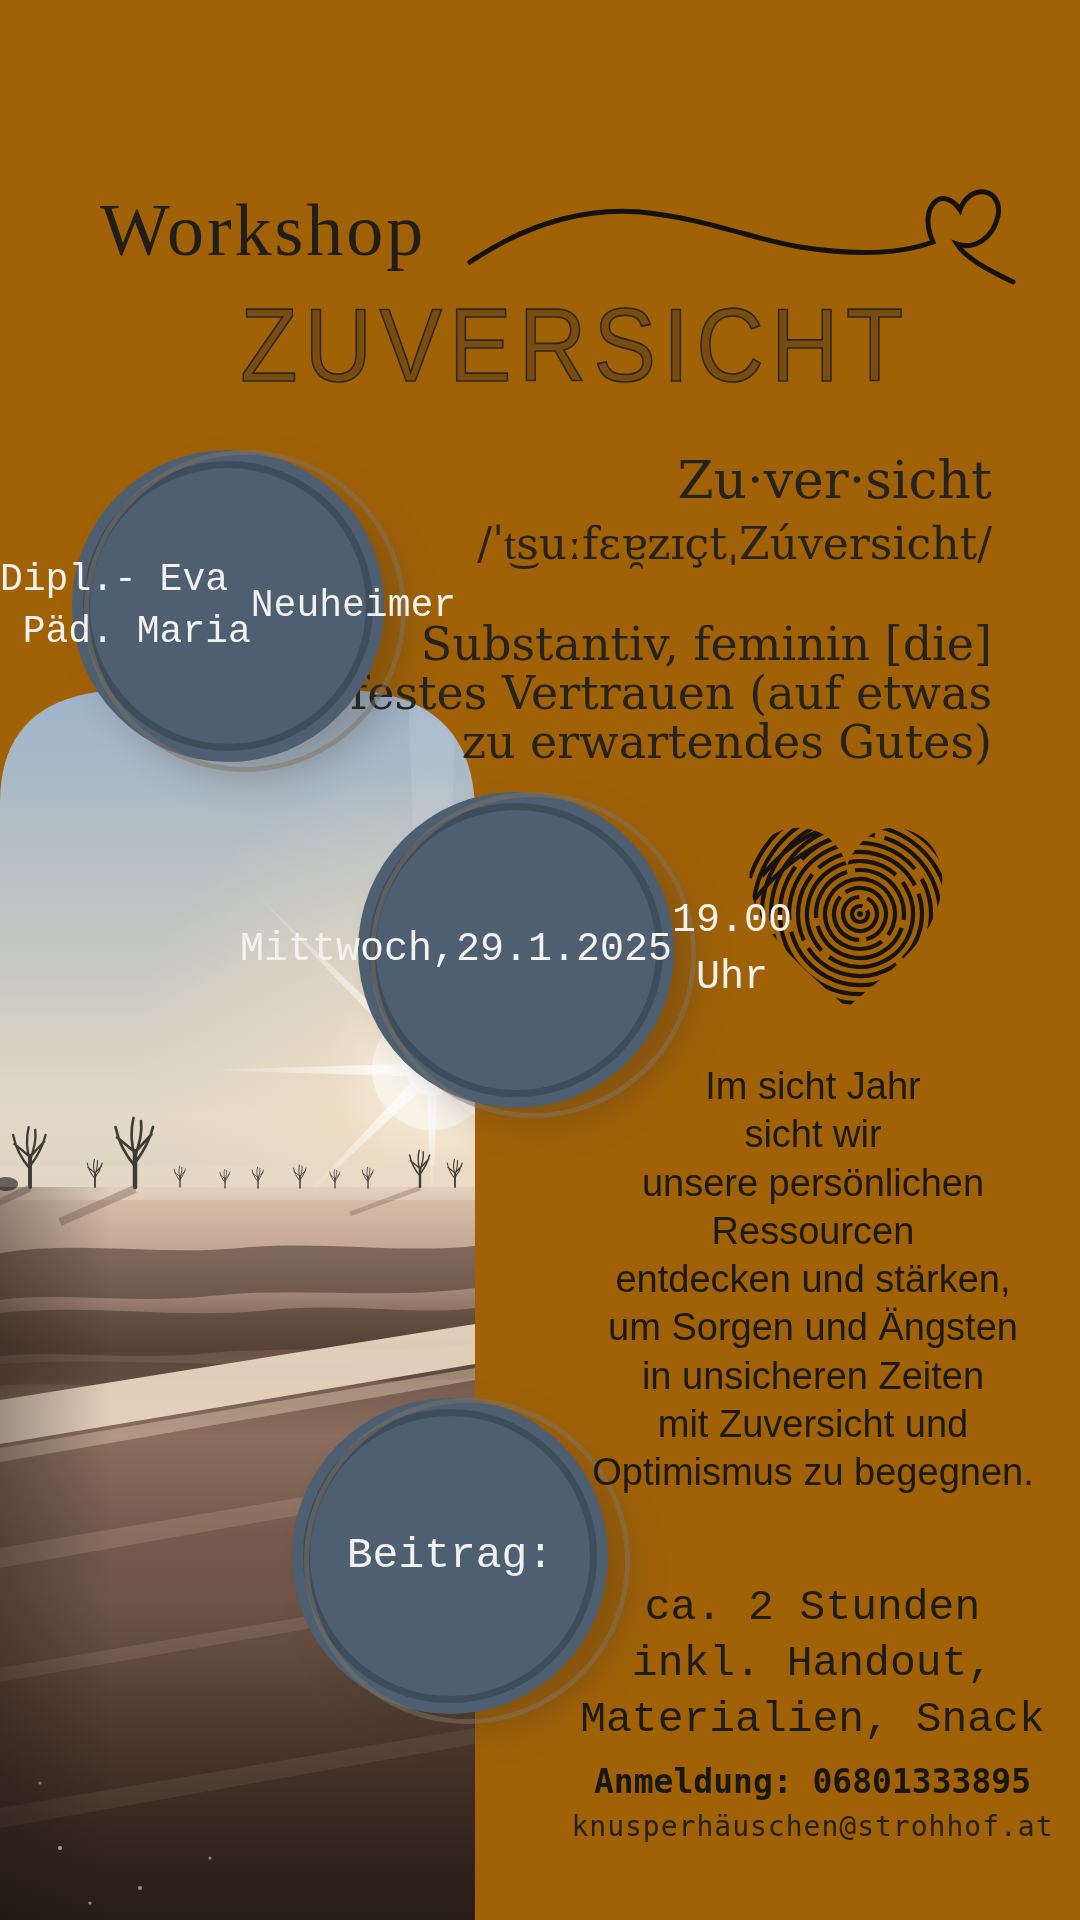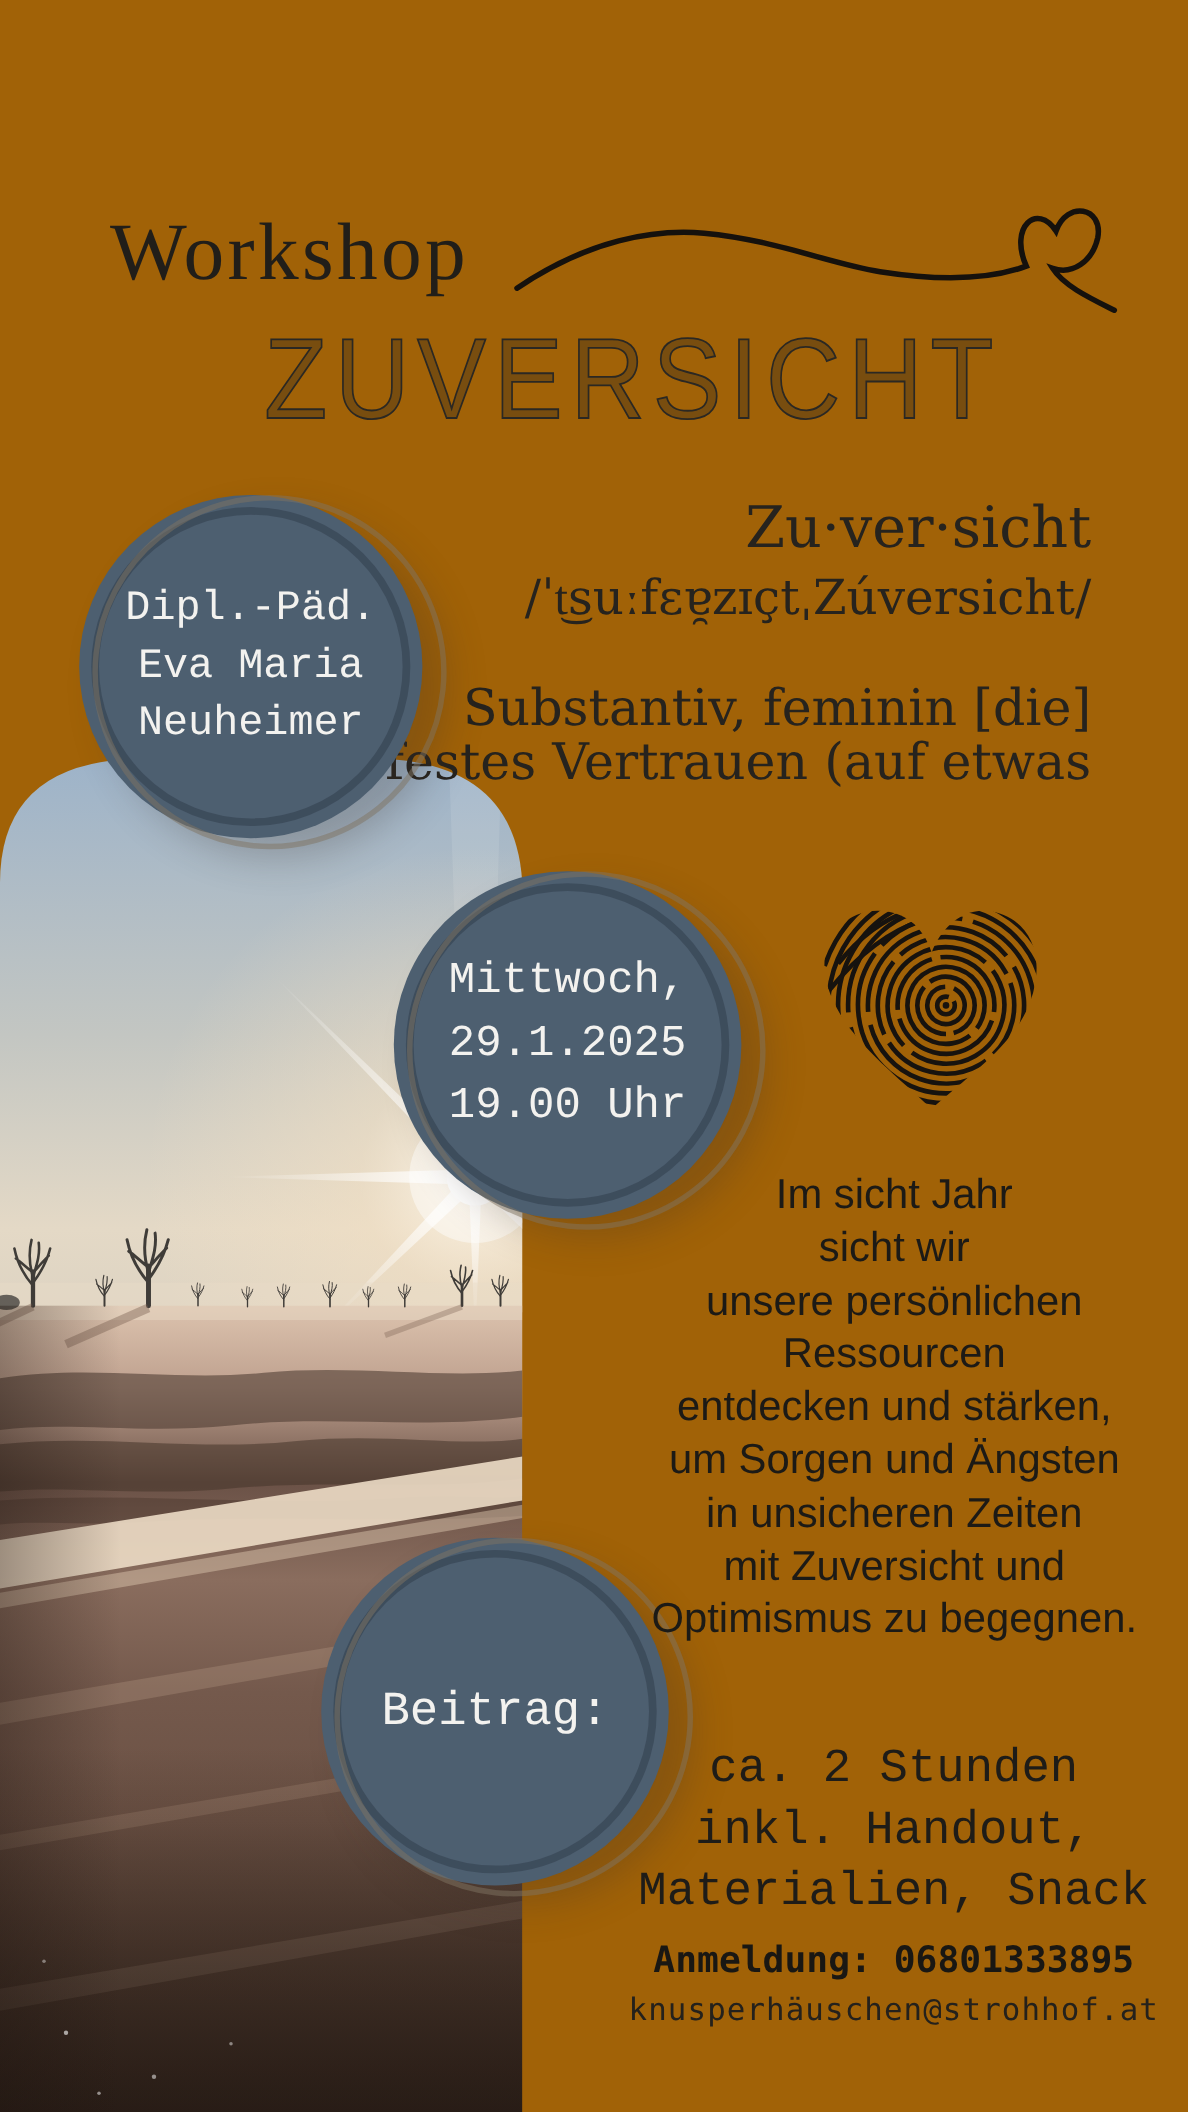--- a/index.html
+++ b/index.html
@@ -24,21 +24,21 @@
   
   .photo{position:absolute;left:0;top:688px;}
 
   
   .badge{position:absolute;border-radius:50%;background:#4d5f70;
     box-shadow:24px 18px 34px rgba(60,48,38,.25);}
   .badge::before{content:"";position:absolute;inset:11px;border-radius:50%;
     border:7px solid rgba(38,48,60,.38);}
   .badge::after{content:"";position:absolute;inset:-5px;border-radius:50%;
     border:5px solid rgba(128,116,98,.5);transform:translate(17px,5px) rotate(6deg);}
-  .badge-inner{position:absolute;inset:0;display:flex;flex-direction:column;justify-content:center;
+  .badge-inner{position:absolute;inset:0;display:flex;flex-direction:row;justify-content:center;
     align-items:center;font-family:"Liberation Mono",monospace;color:#f3f2ef;text-align:center;z-index:2;}
   #badge-presenter{left:72px;top:450px;width:312px;height:312px;}
   #badge-presenter .badge-inner{font-size:38px;line-height:1.36;}
   #badge-event{left:358px;top:792px;width:316px;height:316px;}
   #badge-event .badge-inner{font-size:40px;line-height:1.42;}
   #badge-price{left:292px;top:1398px;width:316px;height:316px;}
   #badge-price .badge-inner{font-size:43px;line-height:1.42;}
 
   
   .heart{position:absolute;left:742px;top:816px;}
@@ -176,20 +176,21 @@
 
   <div class="big-title">
     <span>ZUVERSICHT</span>
   </div>
 
   <div class="defs">
     <div class="def-word">Zu·ver·sicht</div>
     <div class="def-phon">/ˈt͜suːfɛɐ̯zɪçtˌZúversicht/</div>
     <div class="def-line">Substantiv, feminin [die]</div>
     <div class="def-line">festes Vertrauen (auf etwas</div>
+    <div class="def-line">zu erwartendes Gutes)</div>
   </div>
 
   <div class="badge" id="badge-presenter">
     <div class="badge-inner">
       <div>Dipl.-Päd.</div>
       <div>Eva Maria</div>
       <div>Neuheimer</div>
     </div>
   </div>
 

